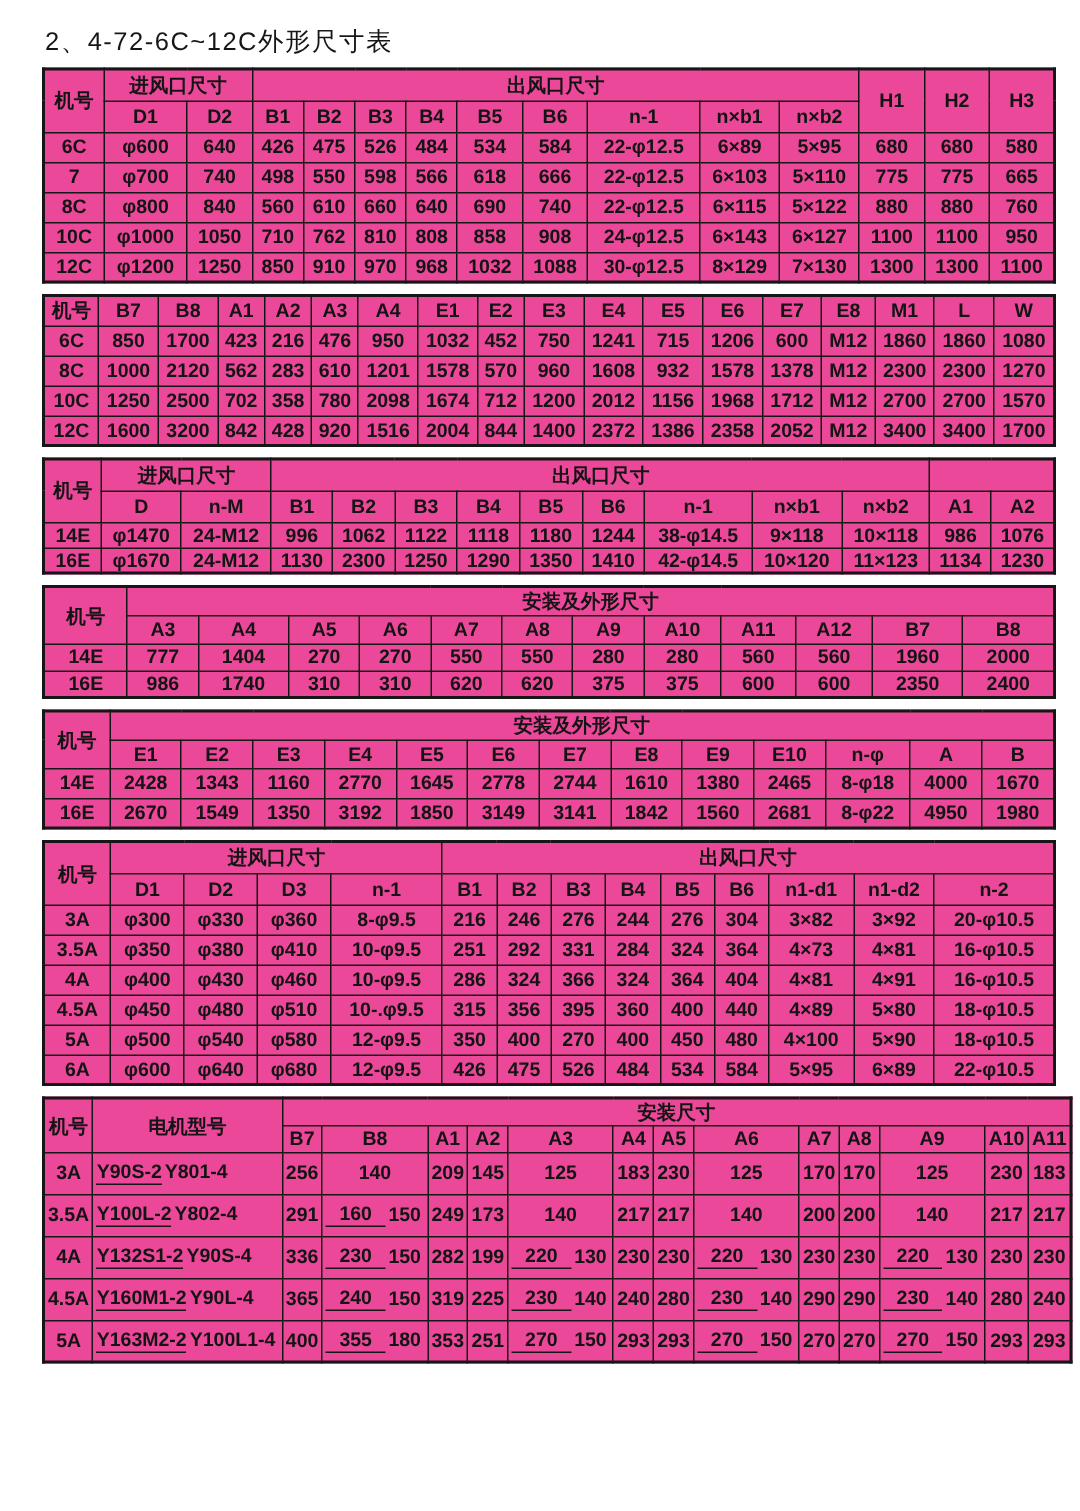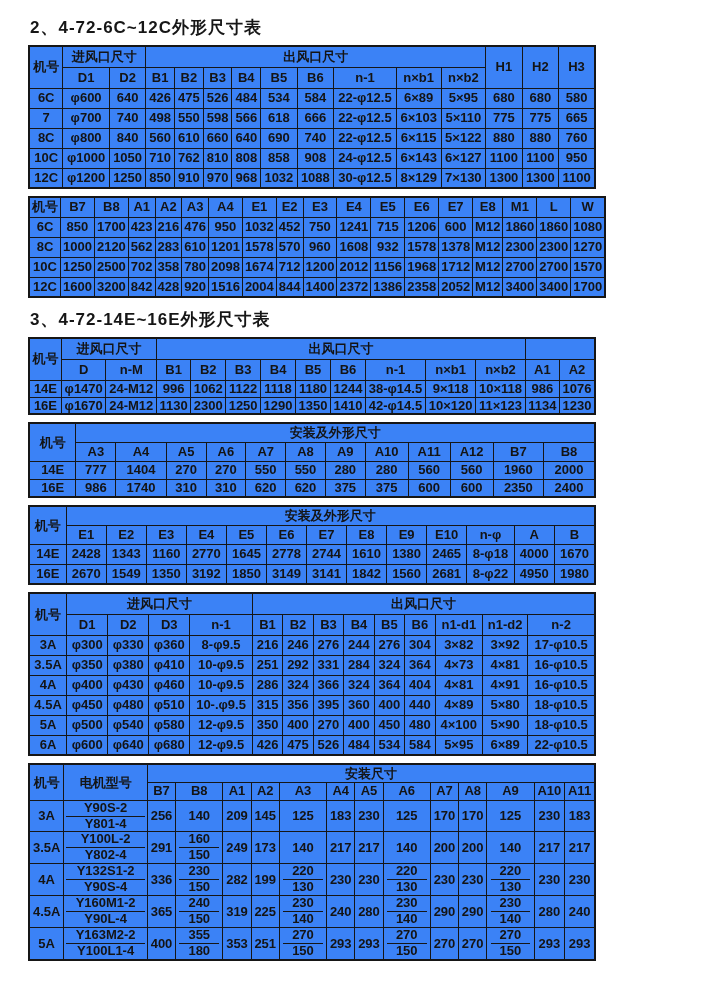--- a/index.html
+++ b/index.html
@@ -4,44 +4,44 @@
 <style>
   html,body{margin:0;padding:0;}
   body{
     width:720px;height:1007px;background:#ffffff;
     font-family:"Liberation Sans", sans-serif;
     color:#141414;
     -webkit-font-smoothing:antialiased;
   }
   .page{padding:6px 16px 0 28px;}
   .title{
-    font-size:17px;font-weight:bold;letter-spacing:1px;
+    font-size:17px;font-weight:normal;letter-spacing:1px;
     margin:10px 0 6px 2px;color:#161616;white-space:nowrap;
   }
   table.spec{
-    border-collapse:collapse;width:568px;background:#3b82f6;
+    border-collapse:collapse;width:676px;background:#ec4899;
     border:2px solid #161616;margin:0 0 7px 0;
   }
   table.spec th, table.spec td{
     border:1px solid #161616;text-align:center;vertical-align:middle;
     padding:0 2px;font-size:13px;font-weight:bold;line-height:1.2;
     white-space:nowrap;
   }
   
   .t1 thead tr{height:21px}.t1 tbody tr{height:20px}
   .t2 tbody tr{height:20px}.t2 thead tr{height:20px}
   .t2 th,.t2 td{font-size:12.5px;padding:0 1px;}
   .t3 thead tr{height:21px}.t3 tbody tr{height:17px}
   .t4 thead tr{height:19px}.t4 tbody tr{height:18px}
   .t5 thead tr{height:19px}.t5 tbody tr{height:20px}
   .t6 thead tr{height:21px}.t6 tbody tr{height:20px}
   .t7 thead tr{height:18px}.t7 tbody tr{height:28px}
   .t7 th,.t7 td{font-size:12.5px;}
   
-  .stack{display:flex;flex-direction:column;align-items:center;justify-content:center;line-height:1.15;}
+  .stack{display:flex;align-items:center;line-height:1.15;}
   .stack .top{border-bottom:1.5px solid #161616;padding:0 9px;}
   .stack .bot{padding:0 2px;}
   
   .t7 tbody td:nth-child(2) .stack{align-items:stretch;}
   .t7 tbody td:nth-child(2) .stack .top{padding:0;}
   .t7 tbody td:nth-child(2){min-width:74px;}
   section{margin:0;}
 </style>
 </head>
 <body>
@@ -264,21 +264,20 @@
             <td>M12</td>
             <td>3400</td>
             <td>3400</td>
             <td>1700</td>
           </tr>
         </tbody>
       </table>
   </section>
 
   <section>
-    <div class="title">3、4-72-14E~16E外形尺寸表</div>
     <table class="spec t3">
         <thead>
           <tr>
             <th rowspan="2">机号</th>
             <th colspan="2">进风口尺寸</th>
             <th colspan="9">出风口尺寸</th>
             <th colspan="2"></th>
           </tr>
           <tr>
             <th>D</th>
@@ -476,21 +475,21 @@
             <td>φ360</td>
             <td>8-φ9.5</td>
             <td>216</td>
             <td>246</td>
             <td>276</td>
             <td>244</td>
             <td>276</td>
             <td>304</td>
             <td>3×82</td>
             <td>3×92</td>
-            <td>17-φ10.5</td>
+            <td>20-φ10.5</td>
           </tr>
           <tr>
             <td>3.5A</td>
             <td>φ350</td>
             <td>φ380</td>
             <td>φ410</td>
             <td>10-φ9.5</td>
             <td>251</td>
             <td>292</td>
             <td>331</td>

